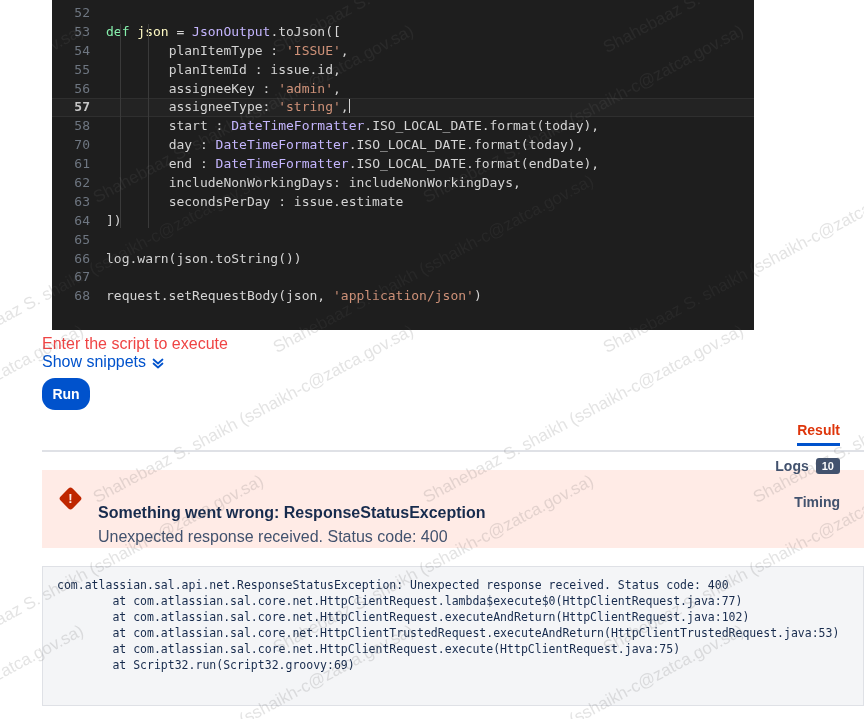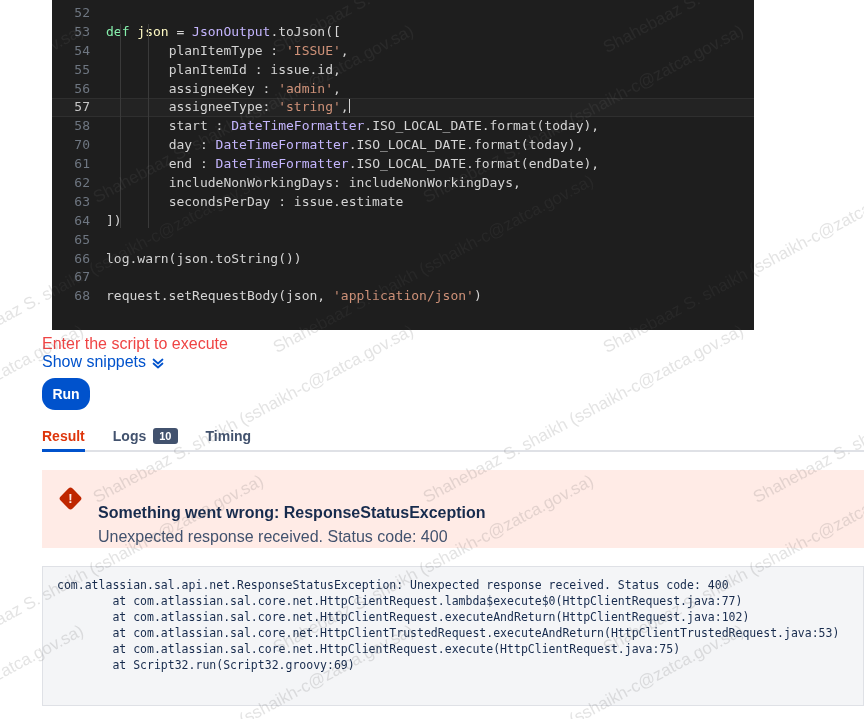--- a/index.html
+++ b/index.html
@@ -51,21 +51,21 @@
   }
   .codeline.active{ background:#232323; box-shadow:inset 0 1px 0 #2f2f2f, inset 0 -1px 0 #2f2f2f;}
   .ln{
     display:inline-block;
     width:38px;
     text-align:right;
     color:#6e7681;
     padding-right:16px;
     user-select:none;
   }
-  .codeline.active .ln{ color:#c6c6c6; font-weight:normal;}
+  .codeline.active .ln{ color:#c6c6c6; font-weight:bold;}
   .codetext{ display:inline-block; vertical-align:top;}
 
   .t-kw{color:#86efac;}
   .t-var{color:#fef9c3;}
   .t-type{color:#c4b5fd;text-align:center;}
   .t-str{color:#ce9178;}
   .t-pln{color:#d4d4d4;}
 
   
   .guide{
@@ -101,21 +101,21 @@
     position:absolute;left:42px;top:48px;
     width:48px;height:32px;
     background:#0052cc;color:#fff;border:none;border-radius:13px;
     font-family:"Liberation Sans",sans-serif;
     font-size:14px;font-weight:bold;cursor:pointer;
     display:flex;align-items:center;justify-content:center;
   }
 
   .tabs{
     position:absolute;left:42px;top:92px;width:822px;height:30px;
-    display:flex;align-items:flex-end;gap:4px;
+    display:flex;align-items:flex-end;gap:12px;flex-direction:column;
   }
   .tabs::after{
     content:"";position:absolute;left:0;bottom:0;width:822px;height:2px;background:#dfe1e6;
   }
   .tab{
     position:relative;z-index:2;
     font-size:14px;font-weight:bold;
     padding:0 0 8px 0;margin-right:24px;
     cursor:pointer;color:#42526e;
     display:flex;align-items:center;gap:7px;

